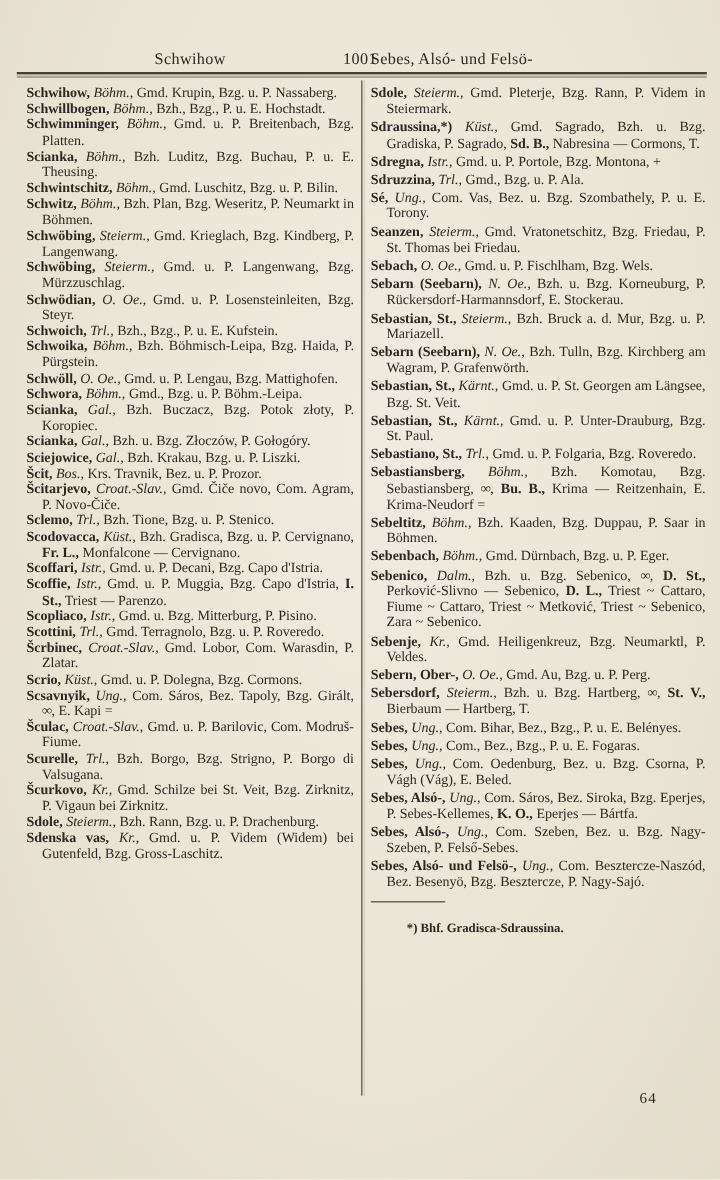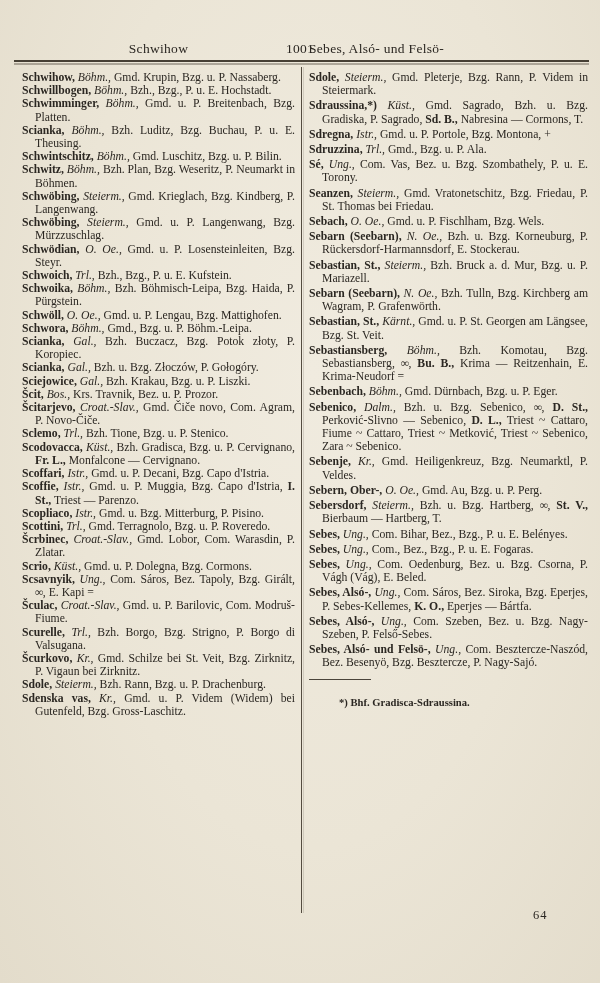--- a/index.html
+++ b/index.html
@@ -83,21 +83,24 @@
       <p class="entry"><span class="seg-bold">Sdraussina,</span><span class="seg-bold">*)</span><span class="seg-italic"> Küst.,</span><span class="seg-reg"> Gmd. Sagrado, Bzh. u. Bzg. Gradiska, P. Sagrado, </span><span class="seg-bold">Sd. B.,</span><span class="seg-reg"> Nabresina — Cormons, T.</span></p>
       <p class="entry"><span class="seg-bold">Sdregna,</span><span class="seg-italic"> Istr.,</span><span class="seg-reg"> Gmd. u. P. Portole, Bzg. Montona, +</span></p>
       <p class="entry"><span class="seg-bold">Sdruzzina,</span><span class="seg-italic"> Trl.,</span><span class="seg-reg"> Gmd., Bzg. u. P. Ala.</span></p>
       <p class="entry"><span class="seg-bold">Sé,</span><span class="seg-italic"> Ung.,</span><span class="seg-reg"> Com. Vas, Bez. u. Bzg. Szombathely, P. u. E. Torony.</span></p>
       <p class="entry"><span class="seg-bold">Seanzen,</span><span class="seg-italic"> Steierm.,</span><span class="seg-reg"> Gmd. Vratonetschitz, Bzg. Friedau, P. St. Thomas bei Friedau.</span></p>
       <p class="entry"><span class="seg-bold">Sebach,</span><span class="seg-italic"> O. Oe.,</span><span class="seg-reg"> Gmd. u. P. Fischlham, Bzg. Wels.</span></p>
       <p class="entry"><span class="seg-bold">Sebarn (Seebarn),</span><span class="seg-italic"> N. Oe.,</span><span class="seg-reg"> Bzh. u. Bzg. Korneuburg, P. Rückersdorf-Harmannsdorf, E. Stockerau.</span></p>
       <p class="entry"><span class="seg-bold">Sebastian, St.,</span><span class="seg-italic"> Steierm.,</span><span class="seg-reg"> Bzh. Bruck a. d. Mur, Bzg. u. P. Mariazell.</span></p>
       <p class="entry"><span class="seg-bold">Sebarn (Seebarn),</span><span class="seg-italic"> N. Oe.,</span><span class="seg-reg"> Bzh. Tulln, Bzg. Kirchberg am Wagram, P. Grafenwörth.</span></p>
       <p class="entry"><span class="seg-bold">Sebastian, St.,</span><span class="seg-italic"> Kärnt.,</span><span class="seg-reg"> Gmd. u. P. St. Georgen am Längsee, Bzg. St. Veit.</span></p>
+      <p class="entry"><span class="seg-bold">Sebastian, St.,</span><span class="seg-italic"> Kärnt.,</span><span class="seg-reg"> Gmd. u. P. Unter-Drauburg, Bzg. St. Paul.</span></p>
+      <p class="entry"><span class="seg-bold">Sebastiano, St.,</span><span class="seg-italic"> Trl.,</span><span class="seg-reg"> Gmd. u. P. Folgaria, Bzg. Roveredo.</span></p>
       <p class="entry"><span class="seg-bold">Sebastiansberg,</span><span class="seg-italic"> Böhm.,</span><span class="seg-reg"> Bzh. Komotau, Bzg. Sebastiansberg, </span><span class="seg-icon">∞</span><span class="seg-reg">, </span><span class="seg-bold">Bu. B.,</span><span class="seg-reg"> Krima — Reitzenhain, E. Krima-Neudorf =</span></p>
+      <p class="entry"><span class="seg-bold">Sebeltitz,</span><span class="seg-italic"> Böhm.,</span><span class="seg-reg"> Bzh. Kaaden, Bzg. Duppau, P. Saar in Böhmen.</span></p>
       <p class="entry"><span class="seg-bold">Sebenbach,</span><span class="seg-italic"> Böhm.,</span><span class="seg-reg"> Gmd. Dürnbach, Bzg. u. P. Eger.</span></p>
       <p class="entry"><span class="seg-bold">Sebenico,</span><span class="seg-italic"> Dalm.,</span><span class="seg-reg"> Bzh. u. Bzg. Sebenico, </span><span class="seg-icon">∞</span><span class="seg-reg">, </span><span class="seg-bold">D. St.,</span><span class="seg-reg"> Perković-Slivno — Sebenico, </span><span class="seg-bold">D. L.,</span><span class="seg-reg"> Triest ~ Cattaro, Fiume ~ Cattaro, Triest ~ Metković, Triest ~ Sebenico, Zara ~ Sebenico.</span></p>
       <p class="entry"><span class="seg-bold">Sebenje,</span><span class="seg-italic"> Kr.,</span><span class="seg-reg"> Gmd. Heiligenkreuz, Bzg. Neumarktl, P. Veldes.</span></p>
       <p class="entry"><span class="seg-bold">Sebern, Ober-,</span><span class="seg-italic"> O. Oe.,</span><span class="seg-reg"> Gmd. Au, Bzg. u. P. Perg.</span></p>
       <p class="entry"><span class="seg-bold">Sebersdorf,</span><span class="seg-italic"> Steierm.,</span><span class="seg-reg"> Bzh. u. Bzg. Hartberg, </span><span class="seg-icon">∞</span><span class="seg-reg">, </span><span class="seg-bold">St. V.,</span><span class="seg-reg"> Bierbaum — Hartberg, T.</span></p>
       <p class="entry"><span class="seg-bold">Sebes,</span><span class="seg-italic"> Ung.,</span><span class="seg-reg"> Com. Bihar, Bez., Bzg., P. u. E. Belényes.</span></p>
       <p class="entry"><span class="seg-bold">Sebes,</span><span class="seg-italic"> Ung.,</span><span class="seg-reg"> Com., Bez., Bzg., P. u. E. Fogaras.</span></p>
       <p class="entry"><span class="seg-bold">Sebes,</span><span class="seg-italic"> Ung.,</span><span class="seg-reg"> Com. Oedenburg, Bez. u. Bzg. Csorna, P. Vágh (Vág), E. Beled.</span></p>
       <p class="entry"><span class="seg-bold">Sebes, Alsó-,</span><span class="seg-italic"> Ung.,</span><span class="seg-reg"> Com. Sáros, Bez. Siroka, Bzg. Eperjes, P. Sebes-Kellemes, </span><span class="seg-bold">K. O.,</span><span class="seg-reg"> Eperjes — Bártfa.</span></p>
       <p class="entry"><span class="seg-bold">Sebes, Alsó-,</span><span class="seg-italic"> Ung.,</span><span class="seg-reg"> Com. Szeben, Bez. u. Bzg. Nagy-Szeben, P. Felső-Sebes.</span></p>

